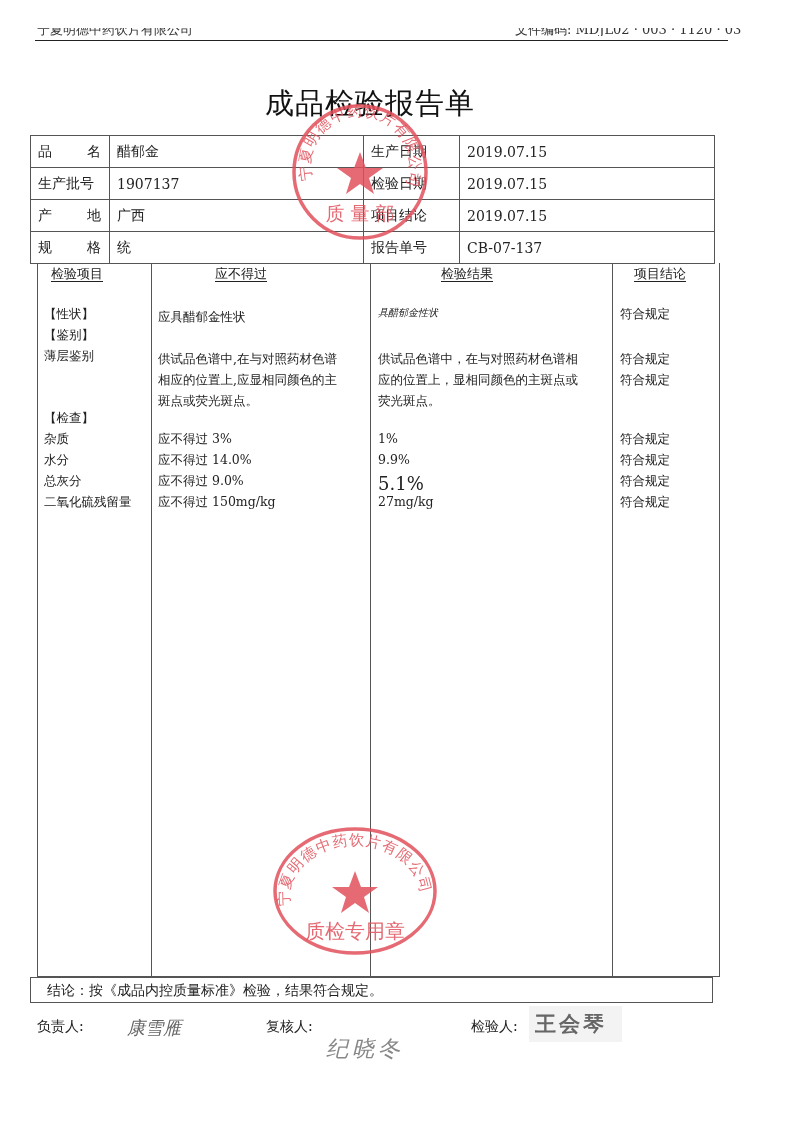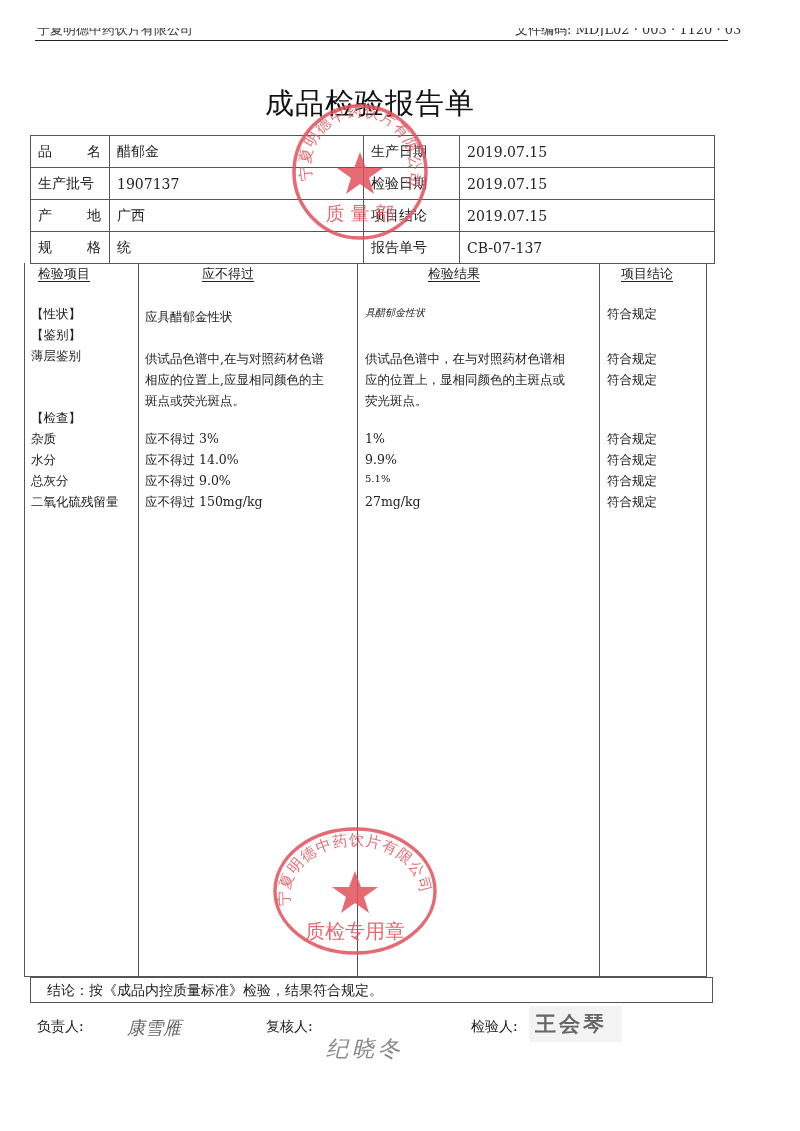--- a/index.html
+++ b/index.html
@@ -12,21 +12,21 @@
   .hdr-line { position:absolute; top:40px; left:35px; width:693px; height:1px; background:#222; }
   .title { position:absolute; top:84px; left:12px; width:716px; text-align:center;
            font-family:"DejaVu Sans","Liberation Sans",sans-serif; font-size:29px; color:#111; letter-spacing:1px; }
   .info { position:absolute; left:30px; top:135px; width:683px; border:1px solid #555; border-bottom:none; }
   .info-row { display:flex; height:31px; border-bottom:1px solid #555; font-size:14px; }
   .info-row > div { display:flex; align-items:center; padding-left:7px; box-sizing:border-box; }
   .c1 { width:79px; border-right:1px solid #555; justify-content:space-between; padding-right:8px; }
   .c2 { width:254px; border-right:1px solid #555; }
   .c3 { width:96px; border-right:1px solid #555; }
   .c4 { flex:1; }
-  .main { position:absolute; left:24px; top:263px; width:683px; height:714px;
+  .main { position:absolute; left:37px; top:263px; width:683px; height:714px;
           border:1px solid #555; border-top:none; box-sizing:border-box; }
   .vline { position:absolute; top:0; width:1px; height:714px; background:#555; }
   .colhead { text-decoration:underline; text-underline-offset:3px; font-size:13px; }
   .cell { position:absolute; white-space:pre; }
   .concl { position:absolute; left:30px; top:977px; width:683px; height:26px; border:1px solid #555;
            box-sizing:border-box; font-size:14px; line-height:24px; padding-left:16px; }
   .sig-label { position:absolute; top:1018px; font-size:14px; }
   .sig { position:absolute; font-family:"DejaVu Sans","Liberation Sans",sans-serif; color:#666; font-style:italic; }
   .stamp { position:absolute; pointer-events:none; }
 </style>
@@ -108,21 +108,21 @@
   <div class="cell" style="left:120px; top:189px; font-size:12.5px;">应不得过 14.0%</div>
   <div class="cell" style="left:120px; top:210px; font-size:12.5px;">应不得过 9.0%</div>
   <div class="cell" style="left:120px; top:231px; font-size:12.5px;">应不得过 150mg/kg</div>
 
   <div class="cell" style="left:340px; top:43px; font-size:10px;font-style:italic;">具醋郁金性状</div>
   <div class="cell" style="left:340px; top:85px; font-size:12.5px; line-height:21px;">供试品色谱中，在与对照药材色谱相
 应的位置上，显相同颜色的主斑点或
 荧光斑点。</div>
   <div class="cell" style="left:340px; top:168px; font-size:12.5px;">1%</div>
   <div class="cell" style="left:340px; top:189px; font-size:12.5px;">9.9%</div>
-  <div class="cell" style="left:340px; top:210px; font-size:10px;">5.1%</div>
+  <div class="cell" style="left:340px; top:210px; font-size:18px;">5.1%</div>
   <div class="cell" style="left:340px; top:231px; font-size:12.5px;">27mg/kg</div>
 
   <div class="cell" style="left:582px; top:43px; font-size:12.5px;">符合规定</div>
   <div class="cell" style="left:582px; top:85px; font-size:12.5px; line-height:21px;">符合规定
 符合规定</div>
   <div class="cell" style="left:582px; top:168px; font-size:12.5px;">符合规定</div>
   <div class="cell" style="left:582px; top:189px; font-size:12.5px;">符合规定</div>
   <div class="cell" style="left:582px; top:210px; font-size:12.5px;">符合规定</div>
   <div class="cell" style="left:582px; top:231px; font-size:12.5px;">符合规定</div>
 </div>

